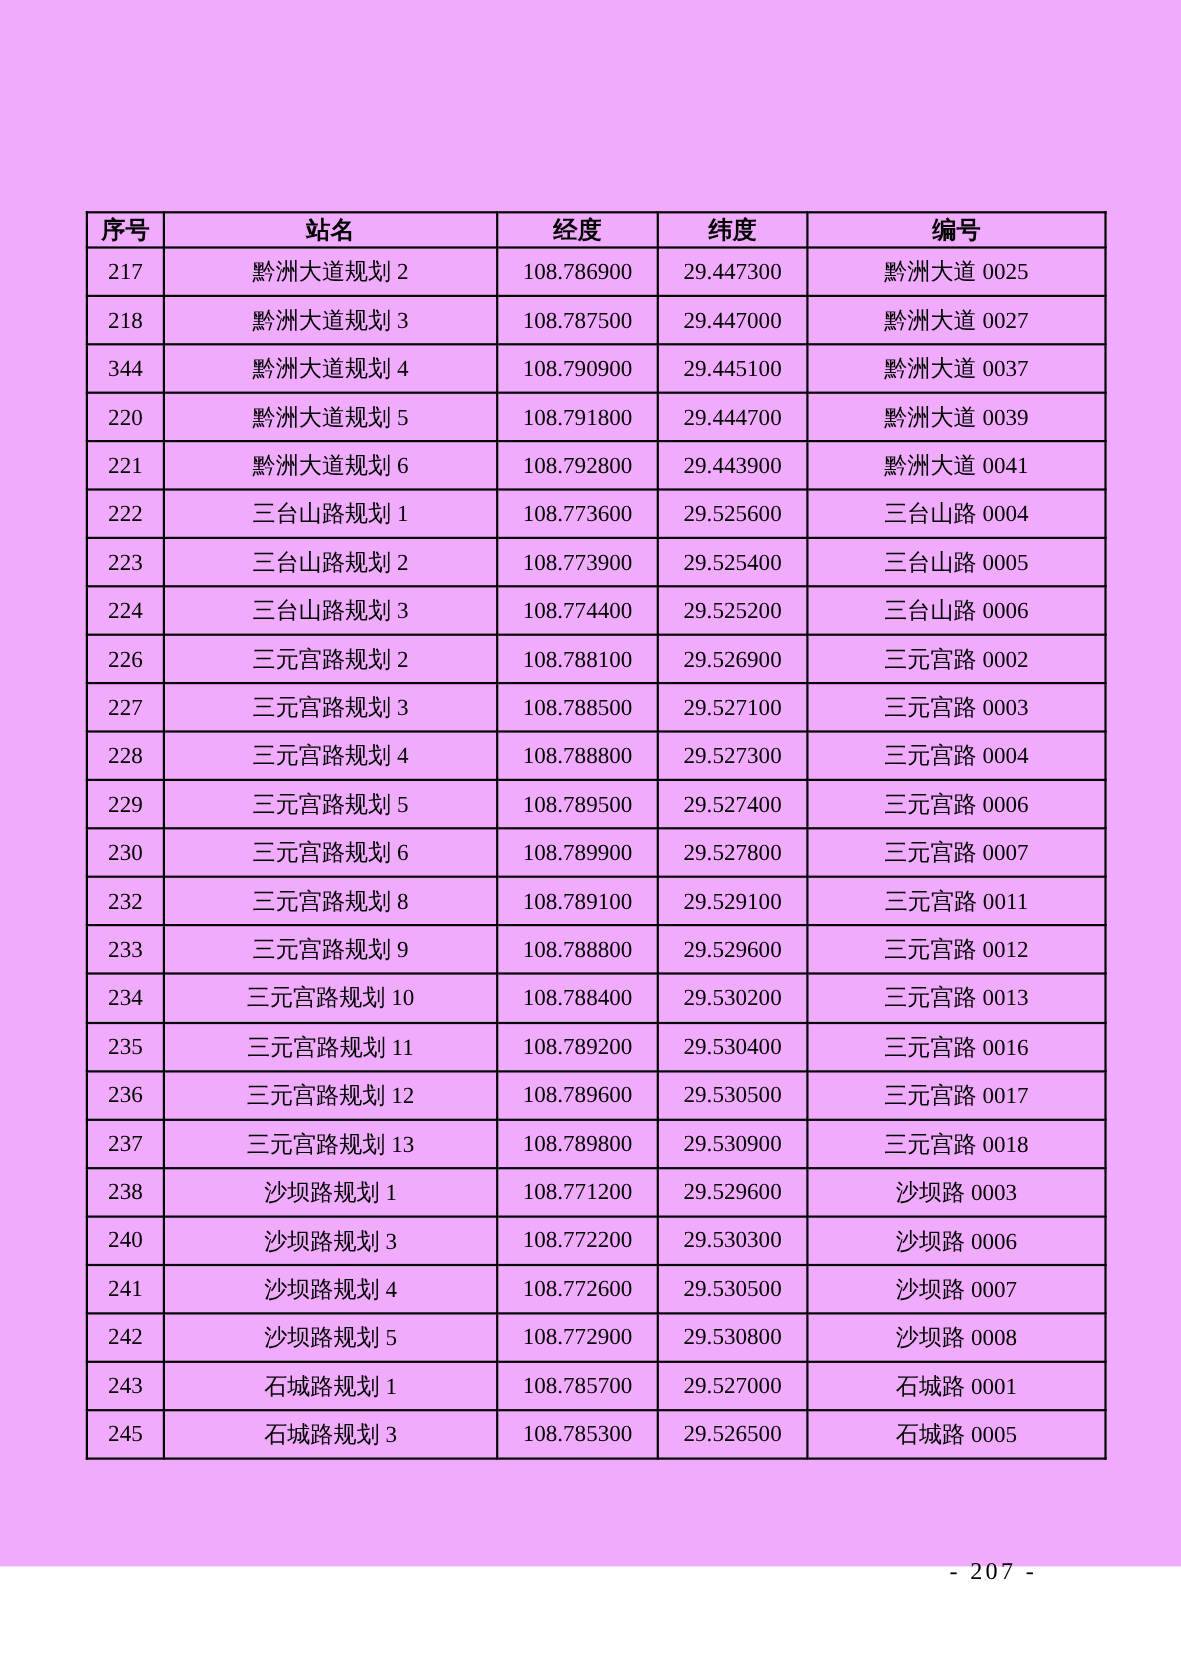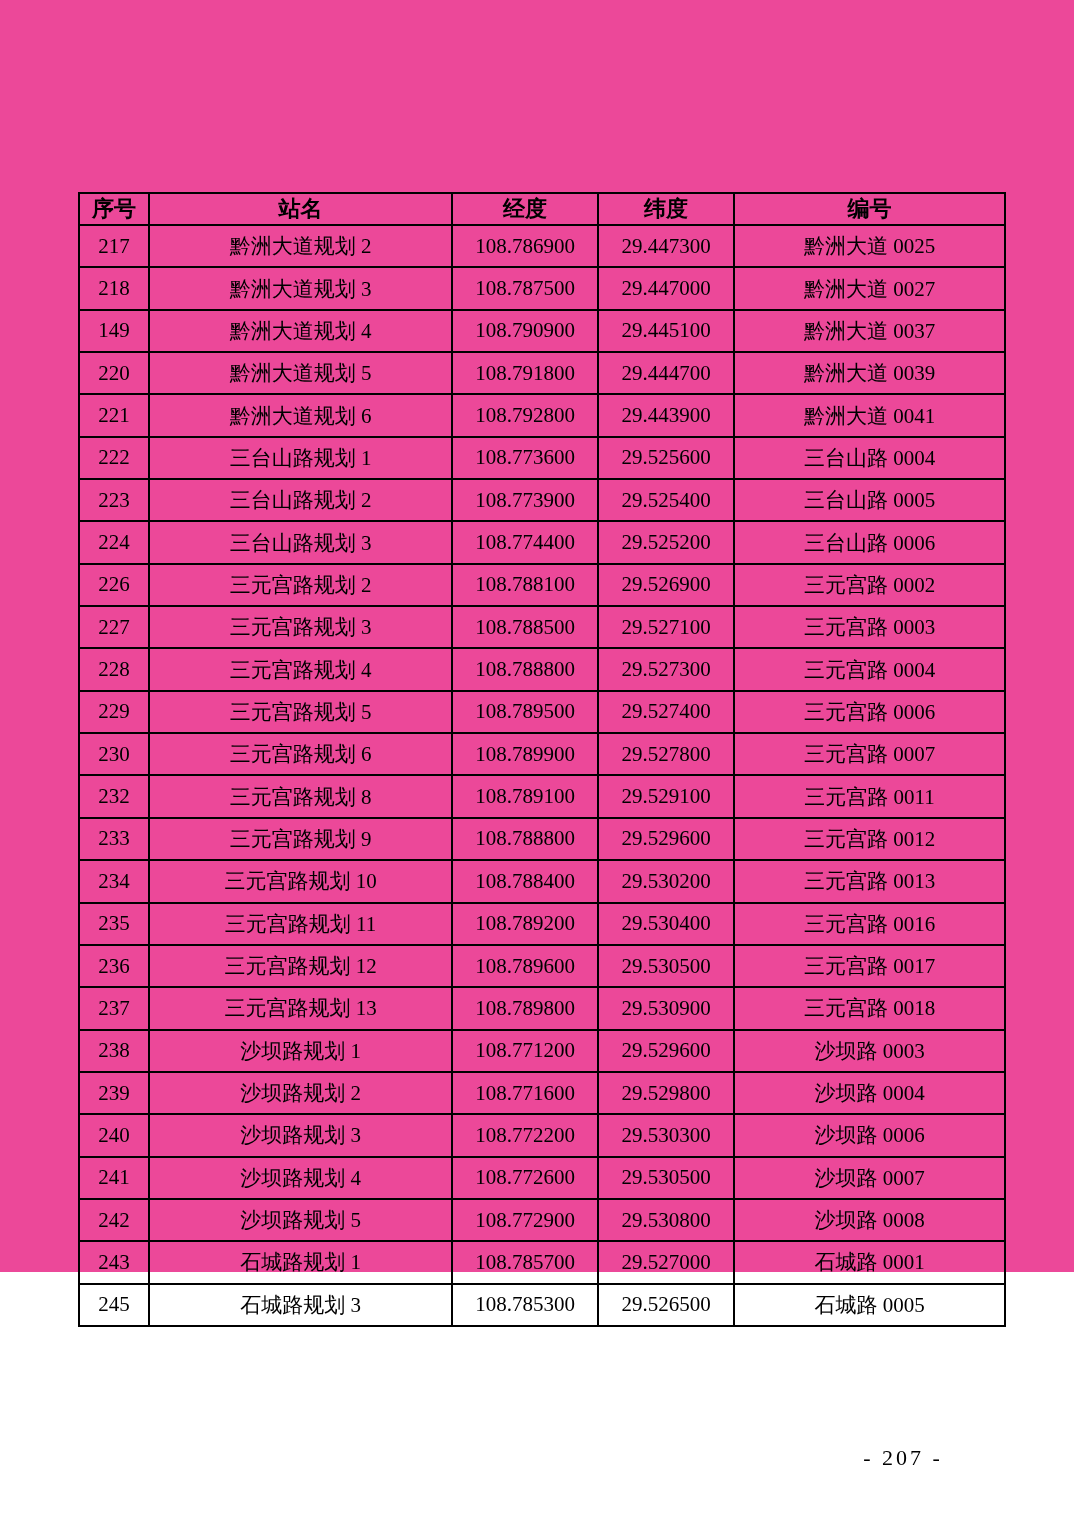--- a/index.html
+++ b/index.html
@@ -11,22 +11,22 @@
     width: 1074px;
     height: 1520px;
     position: relative;
     font-family: "Liberation Serif", "DejaVu Serif", serif;
     color: #000000;
   }
   .page {
     position: absolute;
     left: 0; top: 0;
     width: 1074px;
-    height: 1272px;
-    background: #ec4899;
+    height: 1424px;
+    background: #f0abfc;
   }
   table.stations {
     position: absolute;
     left: 78px;
     top: 192px;
     width: 926px;
     height: 1135px;
     border-collapse: collapse;
     table-layout: fixed;
   }
@@ -44,21 +44,21 @@
     font-weight: bold;
     font-size: 22px;
   }
   .col-no    { width: 70px;  }
   .col-name  { width: 303px; }
   .col-lng   { width: 146px; }
   .col-lat   { width: 136px; }
   .col-code  { width: 271px; }
   .page-number {
     position: absolute;
-    top: 1445px;
+    top: 1415px;
     left: 843px;
     width: 120px;
     text-align: center;
     font-size: 22px;
     letter-spacing: 3px;
   }
 </style>
 </head>
 <body>
 
@@ -92,21 +92,21 @@
 
   <tr>
     <td>218</td>
     <td>黔洲大道规划 3</td>
     <td>108.787500</td>
     <td>29.447000</td>
     <td>黔洲大道 0027</td>
   </tr>
 
   <tr>
-    <td>149</td>
+    <td>344</td>
     <td>黔洲大道规划 4</td>
     <td>108.790900</td>
     <td>29.445100</td>
     <td>黔洲大道 0037</td>
   </tr>
 
   <tr>
     <td>220</td>
     <td>黔洲大道规划 5</td>
     <td>108.791800</td>
@@ -237,27 +237,20 @@
   </tr>
 
   <tr>
     <td>238</td>
     <td>沙坝路规划 1</td>
     <td>108.771200</td>
     <td>29.529600</td>
     <td>沙坝路 0003</td>
   </tr>
 
-  <tr>
-    <td>239</td>
-    <td>沙坝路规划 2</td>
-    <td>108.771600</td>
-    <td>29.529800</td>
-    <td>沙坝路 0004</td>
-  </tr>
 
   <tr>
     <td>240</td>
     <td>沙坝路规划 3</td>
     <td>108.772200</td>
     <td>29.530300</td>
     <td>沙坝路 0006</td>
   </tr>
 
   <tr>

